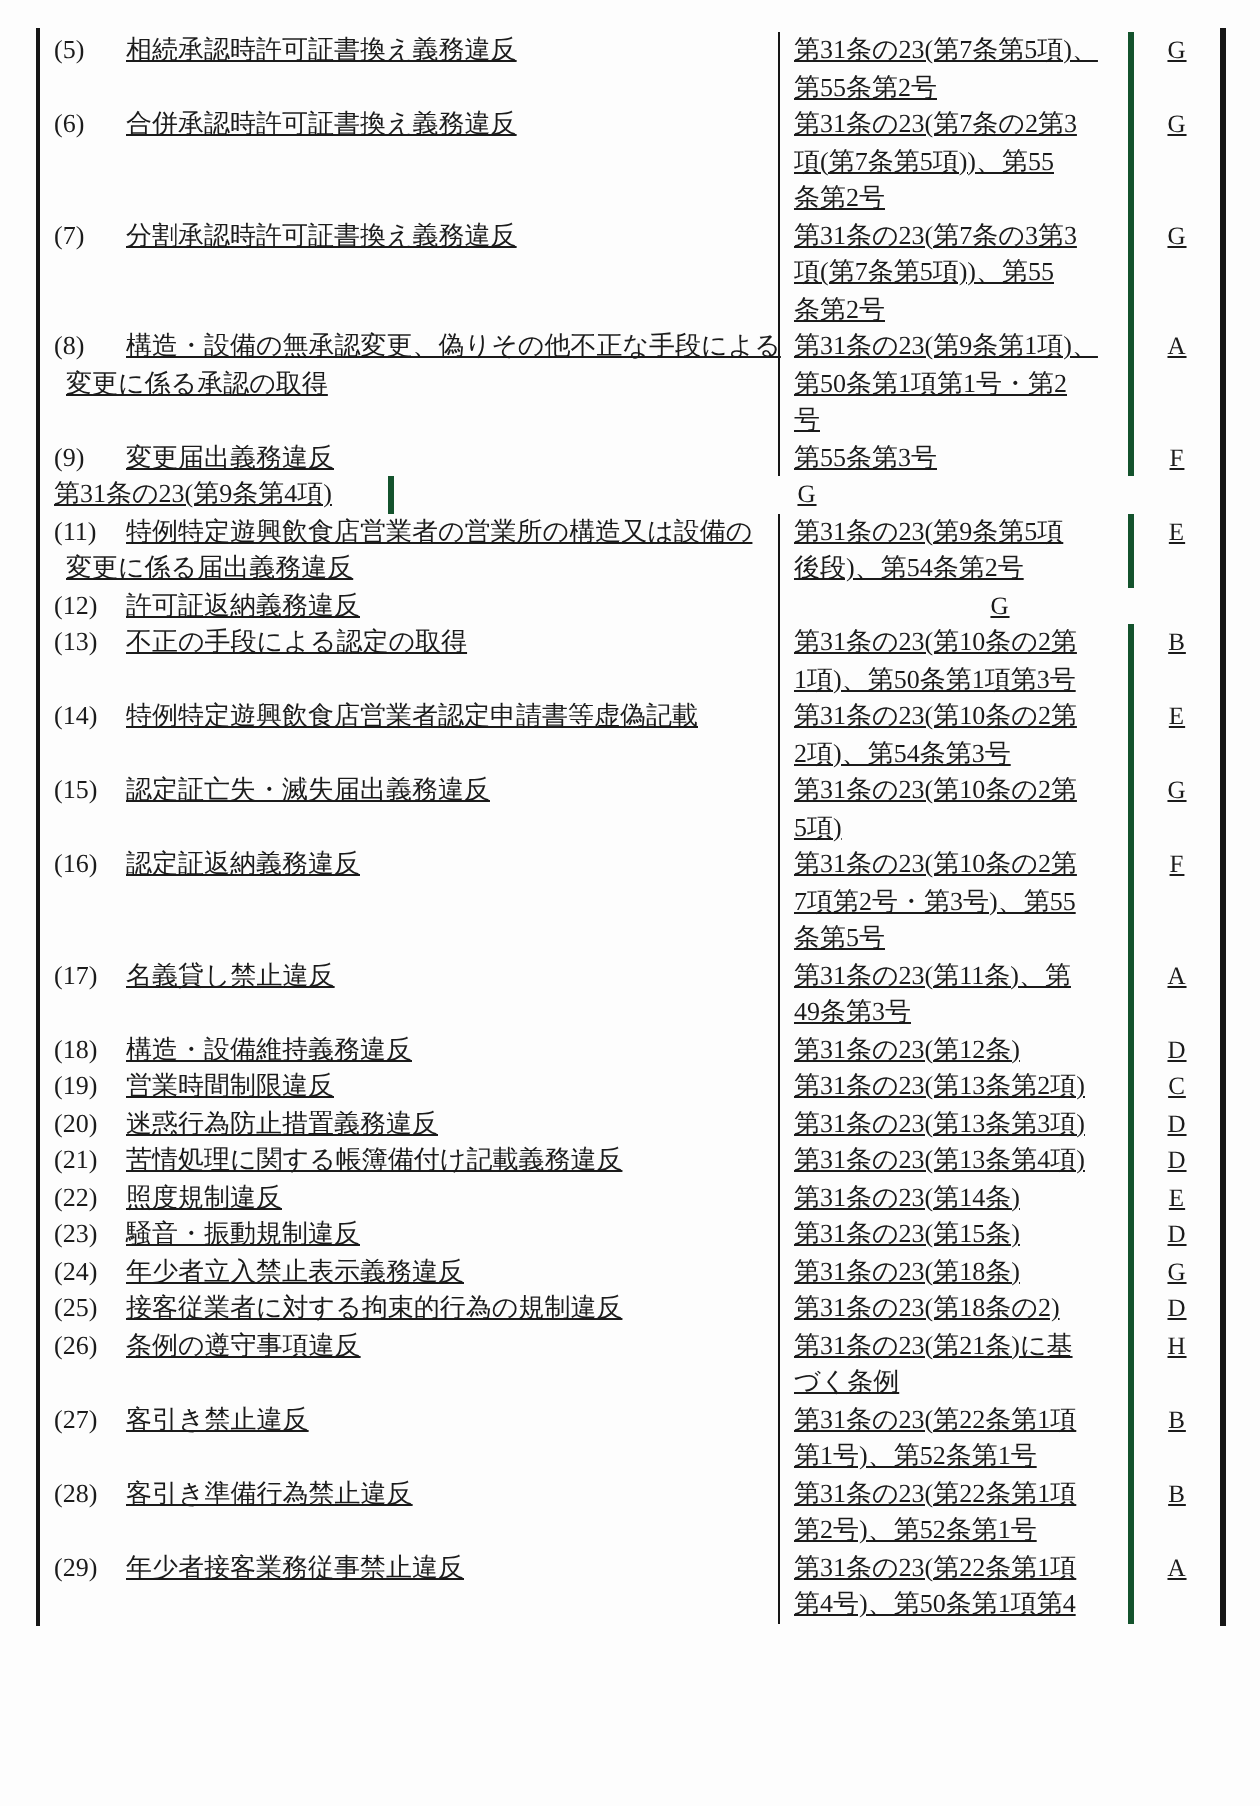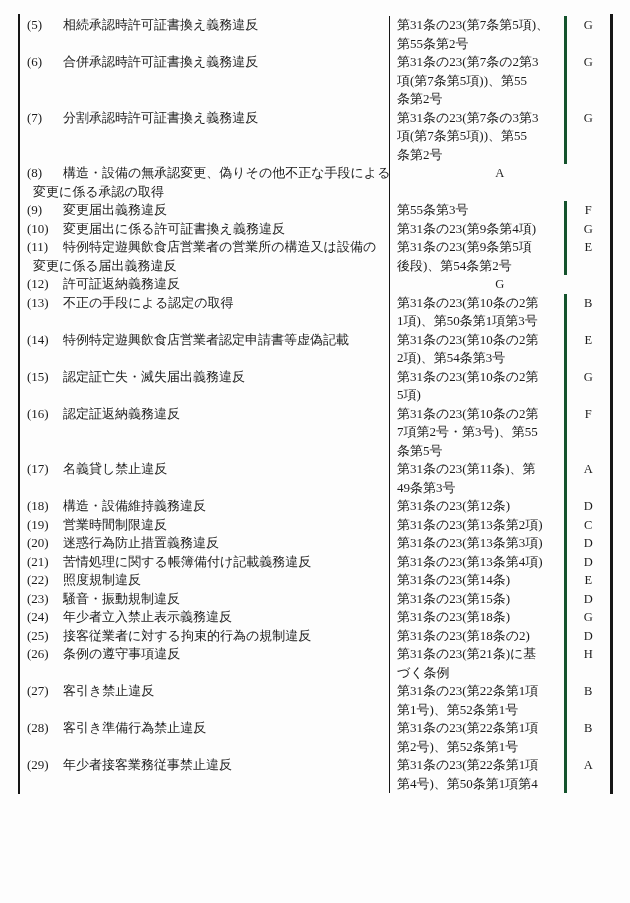--- a/index.html
+++ b/index.html
@@ -18,20 +18,21 @@
   }
   .vtable{
     position:absolute;
     left:18px;top:14px;
     width:595px;
     box-sizing:border-box;
     border-left:2px solid #161616;
     border-right:3px solid #161616;
     padding-top:2px;
     padding-bottom:1px;
+    text-decoration:underline;
   }
   .row{display:flex;align-items:stretch;}
   .c1{
     width:370px;flex:0 0 370px;
     border-right:1px solid #161616;
     box-sizing:border-box;
   }
   .c2{
     width:177px;flex:0 0 177px;
     border-right:3px solid #14532d;
@@ -99,39 +100,41 @@
         </div>
         <div class="c3">
           <div class="line">G</div>
         </div>
       </div>
       <div class="row">
         <div class="c1">
           <div class="line"><span class="num">(8)</span><span>構造・設備の無承認変更、偽りその他不正な手段による</span></div>
           <div class="line cont">変更に係る承認の取得</div>
         </div>
+        <div class="c2">
+          <div class="line">第31条の23(第9条第1項)、</div>
+          <div class="line">第50条第1項第1号・第2</div>
+          <div class="line">号</div>
+        </div>
         <div class="c3">
           <div class="line">A</div>
         </div>
       </div>
       <div class="row">
         <div class="c1">
           <div class="line"><span class="num">(9)</span><span>変更届出義務違反</span></div>
         </div>
         <div class="c2">
           <div class="line">第55条第3号</div>
         </div>
         <div class="c3">
           <div class="line">F</div>
         </div>
       </div>
       <div class="row">
-        <div class="c1">
-          <div class="line"><span class="num">(10)</span><span>変更届出に係る許可証書換え義務違反</span></div>
-        </div>
         <div class="c2">
           <div class="line">第31条の23(第9条第4項)</div>
         </div>
         <div class="c3">
           <div class="line">G</div>
         </div>
       </div>
       <div class="row">
         <div class="c1">
           <div class="line"><span class="num">(11)</span><span>特例特定遊興飲食店営業者の営業所の構造又は設備の</span></div>

